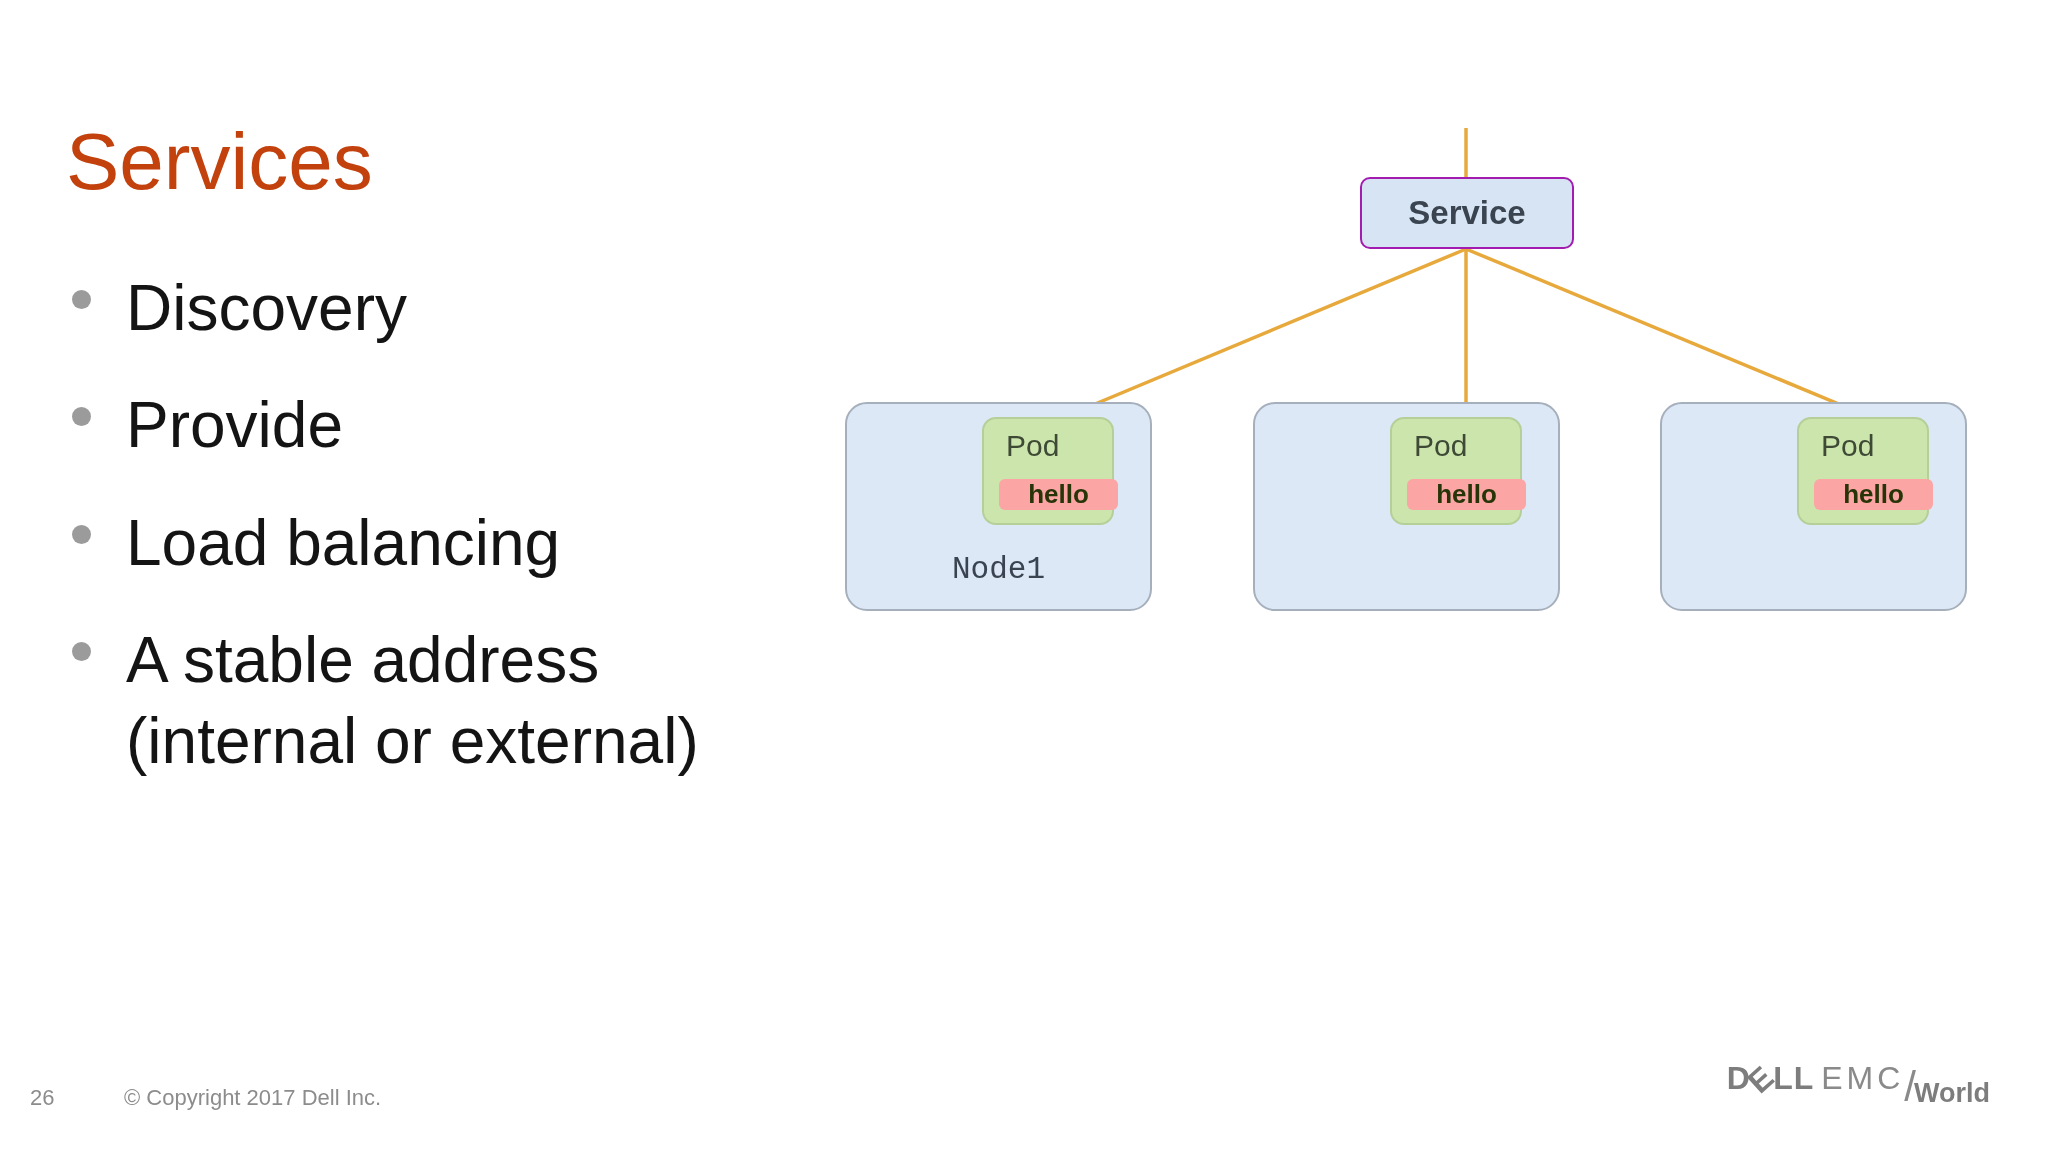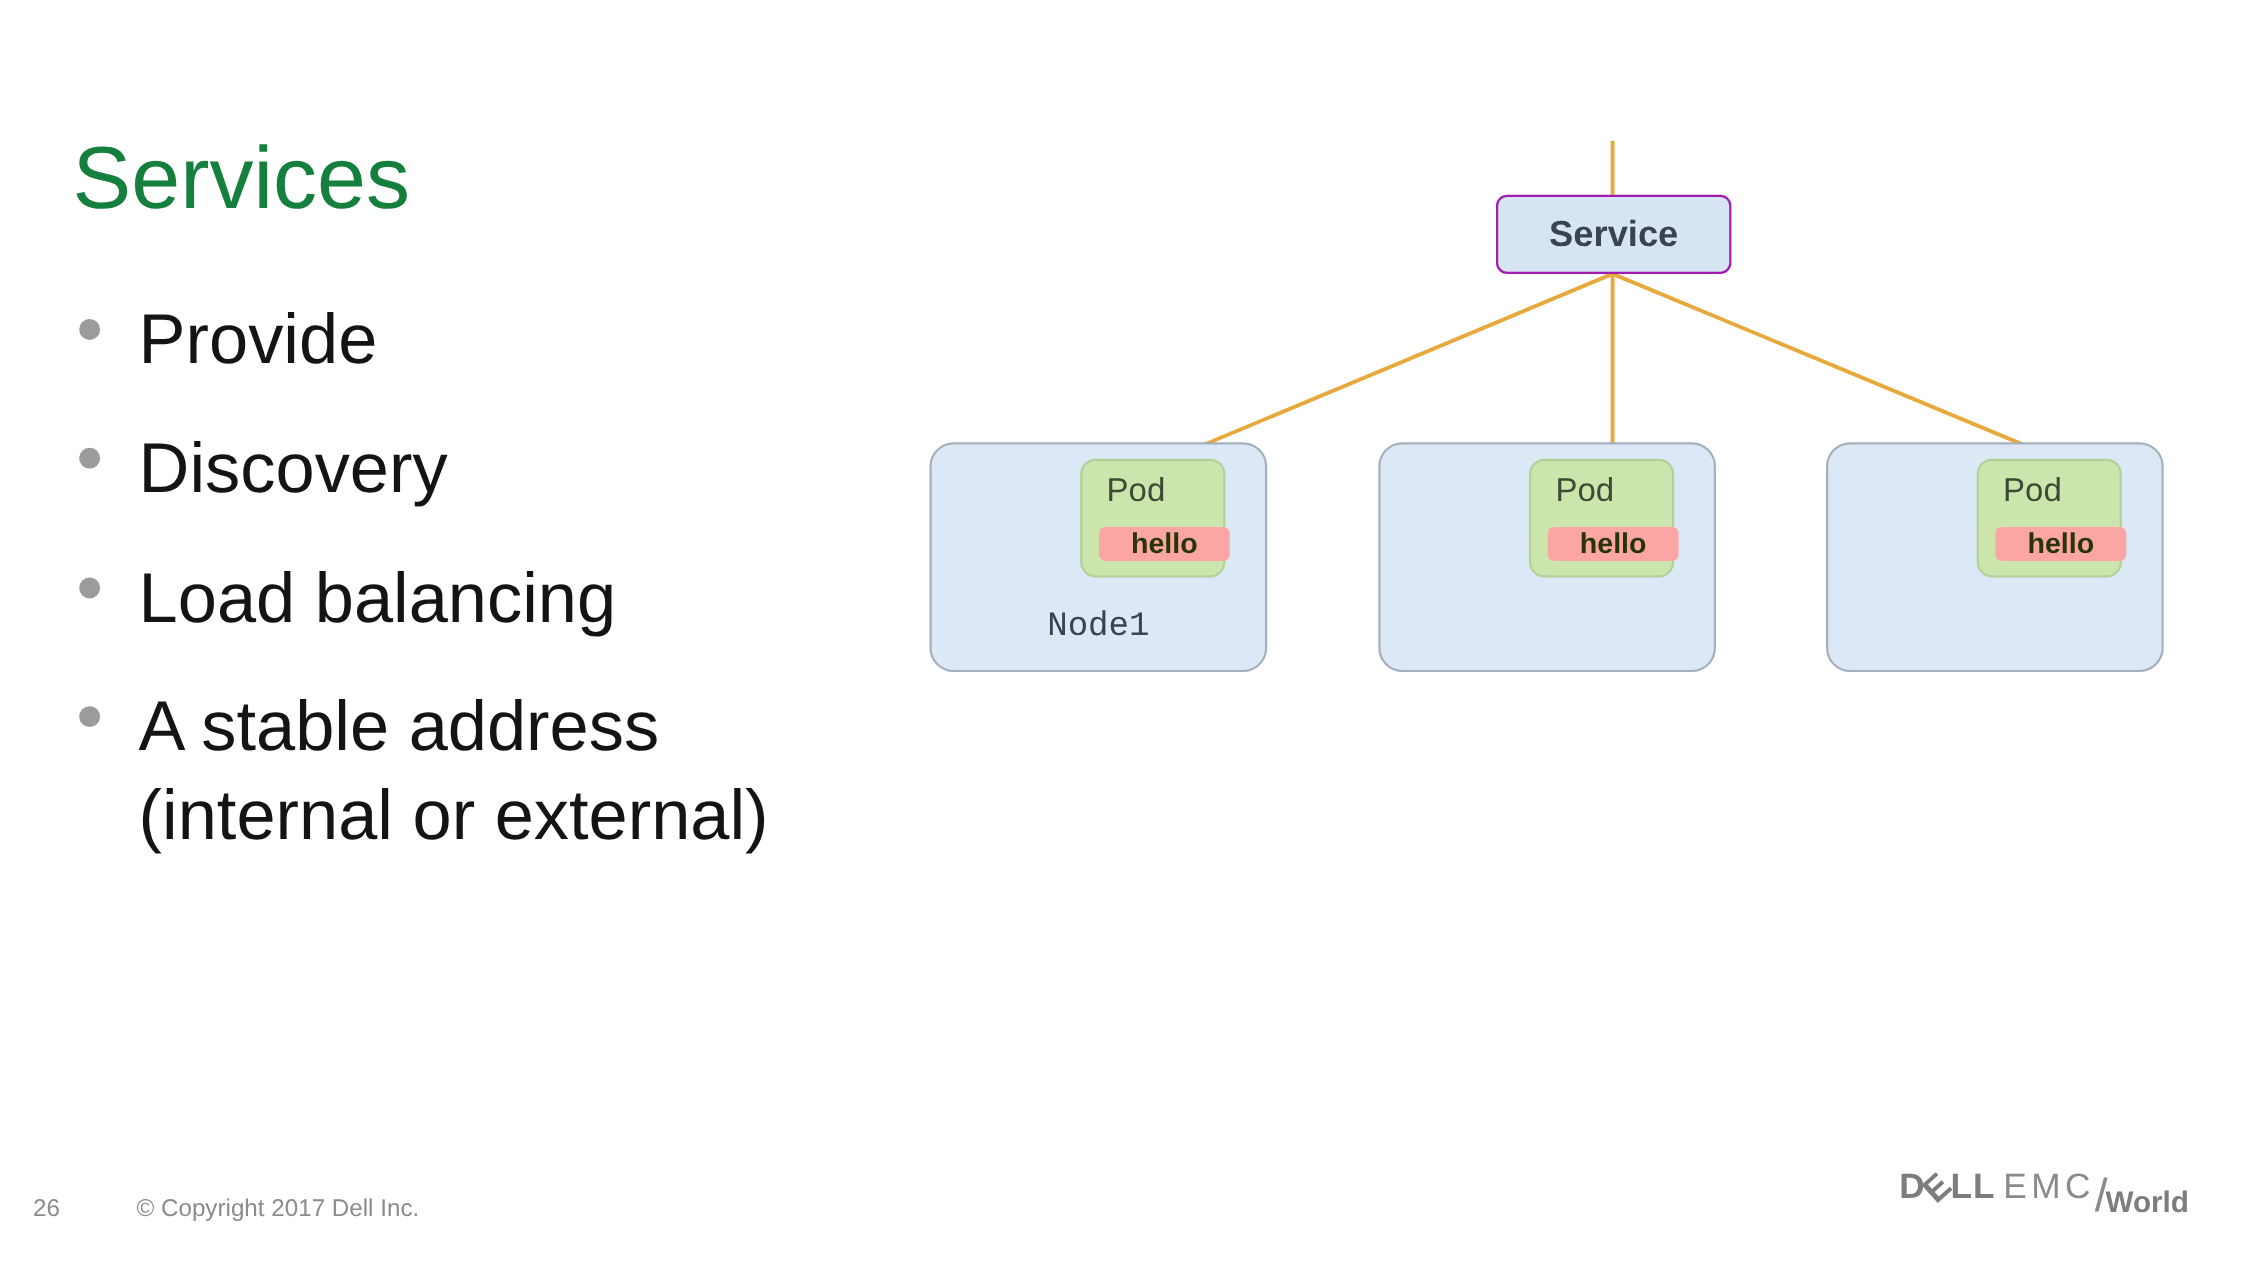--- a/index.html
+++ b/index.html
@@ -4,21 +4,21 @@
 <style>
   html,body{margin:0;padding:0;background:#ffffff;}
   .slide{
     position:relative;width:2048px;height:1152px;background:#ffffff;
     font-family:"Liberation Sans", sans-serif;overflow:hidden;
   }
 
   
   .title{
     position:absolute;left:66px;top:118px;margin:0;
-    font-size:80px;font-weight:400;color:#15803d;line-height:1.1;
+    font-size:80px;font-weight:400;color:#c2410c;line-height:1.1;
     letter-spacing:0px;
   }
 
   
   .bullets{
     position:absolute;left:66px;top:268px;margin:0;padding:0;list-style:none;
   }
   .bullets li{
     display:flex;align-items:flex-start;margin:0 0 36px 0;
   }
@@ -89,25 +89,25 @@
 </head>
 <body>
 
 <div class="slide">
 
   <h1 class="title">Services</h1>
 
   <ul class="bullets">
     <li>
       <span class="bullet-dot"></span>
-      <span class="bullet-text">Provide</span>
+      <span class="bullet-text">Discovery</span>
     </li>
     <li>
       <span class="bullet-dot"></span>
-      <span class="bullet-text">Discovery</span>
+      <span class="bullet-text">Provide</span>
     </li>
     <li>
       <span class="bullet-dot"></span>
       <span class="bullet-text">Load balancing</span>
     </li>
     <li>
       <span class="bullet-dot"></span>
       <span class="bullet-text">A stable address (internal or external)</span>
     </li>
   </ul>

